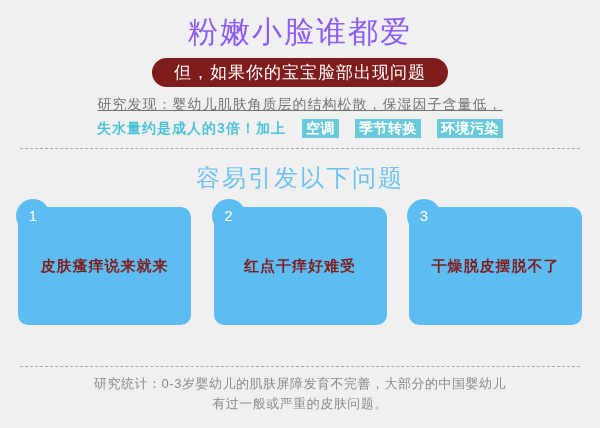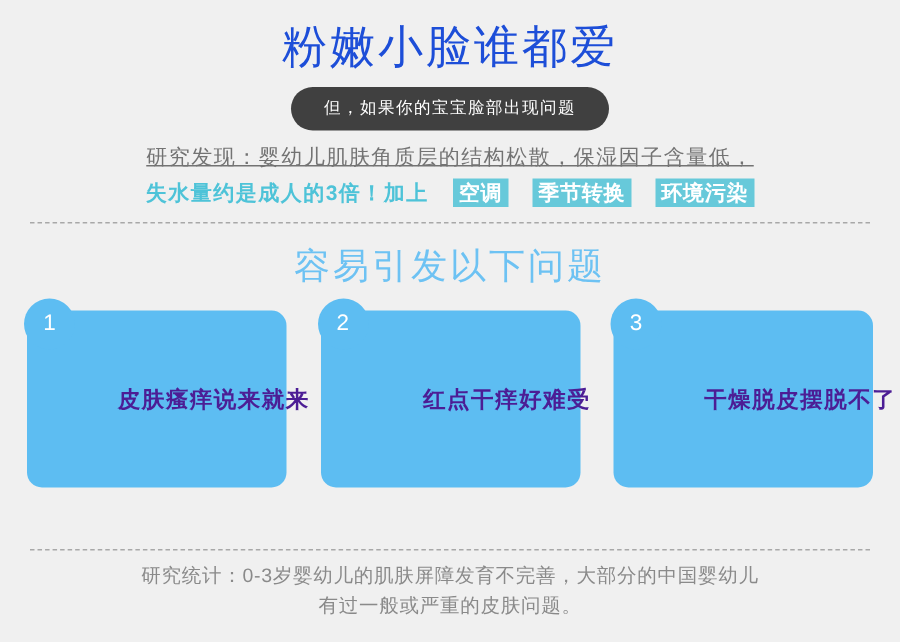--- a/index.html
+++ b/index.html
@@ -24,40 +24,40 @@
 
   
   .hero {
     padding-top: 12px;
     text-align: center;
   }
 
   .hero-title {
     font-size: 30px;
     letter-spacing: 2px;
-    color: #1d4ed8;
+    color: #8b5cf6;
     font-weight: 300;
     line-height: 40px;
     margin: 0;
     height: 42px;
   }
 
   .pill-wrap {
     margin-top: 2px;
     height: 32px;
     display: flex;
     justify-content: center;
     align-items: center;
   }
 
   .green-pill {
     display: inline-block;
-    background: #404040;
+    background: #7f1d1d;
     color: #ffffff;
-    font-size: 11px;
+    font-size: 17px;
     letter-spacing: 1px;
     line-height: 29px;
     height: 29px;
     padding: 0 22px;
     border-radius: 16px;
     white-space: nowrap;
   }
 
   .sub-line-1 {
     margin-top: 6px;
@@ -155,26 +155,25 @@
 
   .card-label {
     position: absolute;
     left: 0;
     top: 0;
     width: 100%;
     height: 100%;
     display: flex;
     align-items: center;
     justify-content: center;
-    color: #4c1d95;
+    color: #7f1d1d;
     font-size: 15px;
     font-weight: bold;
     letter-spacing: 1px;
     text-align: center;
-    padding-left: 38px;
   }
 
   
   .footer {
     position: absolute;
     top: 374px;
     left: 0;
     width: 100%;
     text-align: center;
     font-size: 13px;

